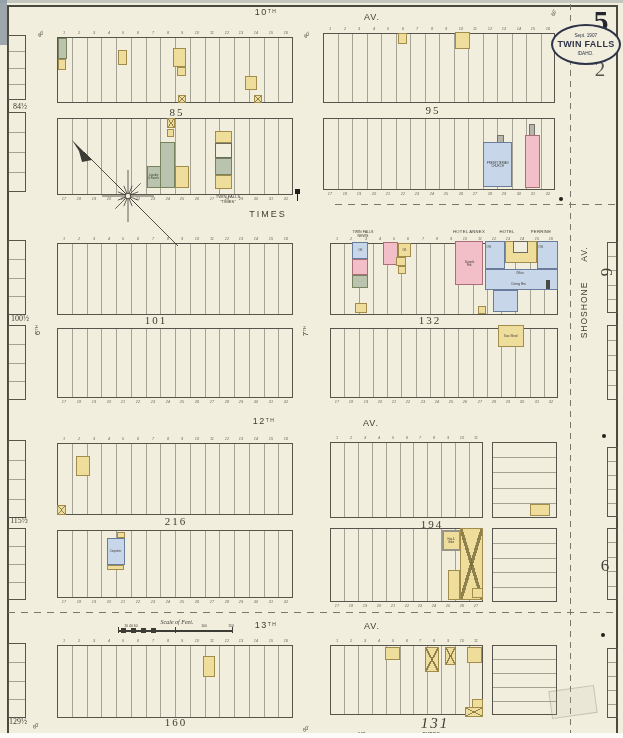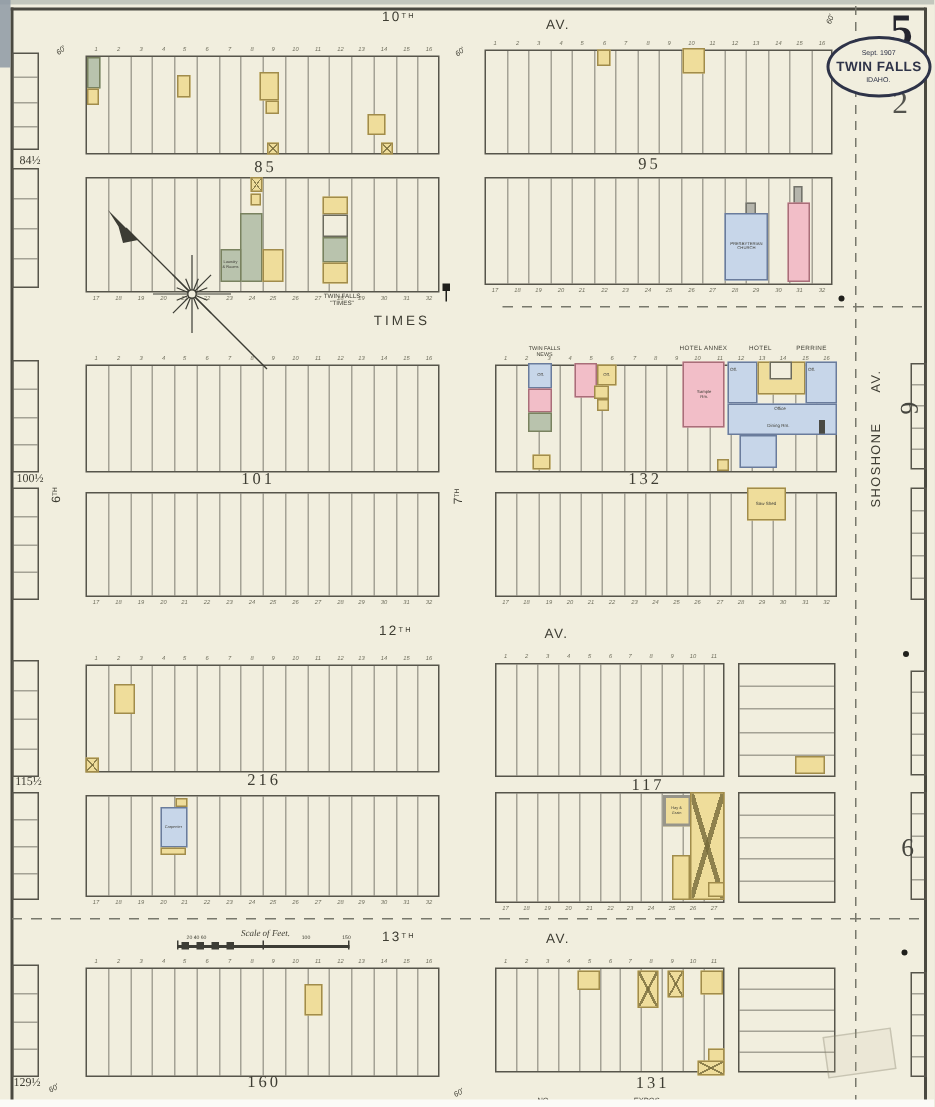--- a/index.html
+++ b/index.html
@@ -655,26 +655,26 @@
       <div class="t" style="font-size: 9px; letter-spacing: 1.5px; left: 264px; top: 421px; transform: translate(-50%, -50%) rotate(0deg) scale(1);">12<span class="sup">TH</span></div>
       <div class="t" style="font-size: 9px; letter-spacing: 1px; left: 371px; top: 423px; transform: translate(-50%, -50%) rotate(0deg) scale(1);">AV.</div>
       <div class="t" style="font-size: 9px; letter-spacing: 1.5px; left: 266px; top: 625px; transform: translate(-50%, -50%) rotate(0deg) scale(1);">13<span class="sup">TH</span></div>
       <div class="t" style="font-size: 9px; letter-spacing: 1px; left: 372px; top: 626px; transform: translate(-50%, -50%) rotate(0deg) scale(1);">AV.</div>
       <div class="t" style="font-size: 8.5px; letter-spacing: 1px; left: 584px; top: 310px; transform: translate(-50%, -50%) rotate(-90deg) scale(1);">SHOSHONE</div>
       <div class="t" style="font-size: 8.5px; letter-spacing: 1px; left: 584px; top: 254px; transform: translate(-50%, -50%) rotate(-90deg) scale(1);">AV.</div>
       <div class="t" style="font-size: 8px; left: 38px; top: 330px; transform: translate(-50%, -50%) rotate(-90deg) scale(1);">6<span class="sup">TH</span></div>
       <div class="t" style="font-size: 8px; left: 306px; top: 331px; transform: translate(-50%, -50%) rotate(-90deg) scale(1);">7<span class="sup">TH</span></div>
       <div class="t sf" style="font-size: 11px; letter-spacing: 2px; left: 177px; top: 112px; transform: translate(-50%, -50%) rotate(0deg) scale(1);">85</div>
       <div class="t sf" style="font-size: 11px; letter-spacing: 2px; left: 433px; top: 110px; transform: translate(-50%, -50%) rotate(0deg) scale(1);">95</div>
-      <div class="t sf" style="font-size: 11px; letter-spacing: 2px; left: 172px; top: 320px; transform: translate(-50%, -50%) rotate(0deg) scale(1); font-family: Liberation Serif, serif;">101</div>
+      <div class="t sf" style="font-size: 11px; letter-spacing: 2px; left: 156px; top: 320px; transform: translate(-50%, -50%) rotate(0deg) scale(1); font-family: Liberation Serif, serif;">101</div>
       <div class="t sf" style="font-size: 11px; letter-spacing: 2px; left: 430px; top: 320px; transform: translate(-50%, -50%) rotate(0deg) scale(1);">132</div>
       <div class="t sf" style="font-size: 11px; letter-spacing: 2px; left: 176px; top: 521px; transform: translate(-50%, -50%) rotate(0deg) scale(1);">216</div>
-      <div class="t sf" style="font-size: 11px; letter-spacing: 2px; left: 432px; top: 524px; transform: translate(-50%, -50%) rotate(0deg) scale(1);">117</div>
+      <div class="t sf" style="font-size: 11px; letter-spacing: 2px; left: 432px; top: 524px; transform: translate(-50%, -50%) rotate(0deg) scale(1);">194</div>
       <div class="t sf" style="font-size: 11px; letter-spacing: 2px; left: 176px; top: 722px; transform: translate(-50%, -50%) rotate(0deg) scale(1);">160</div>
-      <div class="t sf" style="font-size: 11px; letter-spacing: 2px; left: 435px; top: 723px; transform: translate(-50%, -50%) rotate(0deg) scale(1);">131</div>
+      <div class="t sf" style="font-size: 15px; letter-spacing: 2px; left: 435px; top: 723px; transform: translate(-50%, -50%) rotate(0deg) scale(1); font-style: italic;">131</div>
       <div class="t sf" style="font-size: 8px; left: 20px; top: 107px; transform: translate(-50%, -50%) rotate(0deg) scale(1);">84½</div>
       <div class="t sf" style="font-size: 8px; left: 20px; top: 319px; transform: translate(-50%, -50%) rotate(0deg) scale(1);">100½</div>
       <div class="t sf" style="font-size: 8px; left: 19px; top: 521px; transform: translate(-50%, -50%) rotate(0deg) scale(1);">115½</div>
       <div class="t sf" style="font-size: 8px; left: 18px; top: 722px; transform: translate(-50%, -50%) rotate(0deg) scale(1);">129½</div>
       <div class="t sf b" style="font-size: 30px; color: rgb(38, 38, 46); left: 601px; top: 21px; transform: translate(-50%, -50%) rotate(0deg) scale(1);">5</div>
       <div class="t sf" style="font-size: 21px; color: rgb(84, 84, 78); left: 600px; top: 69px; transform: translate(-50%, -50%) rotate(0deg) scale(1);">2</div>
       <div class="t sf" style="font-size: 17px; color: rgb(69, 69, 62); left: 606px; top: 272px; transform: translate(-50%, -50%) rotate(90deg) scale(1);">6</div>
       <div class="t sf" style="font-size: 17px; color: rgb(69, 69, 62); left: 605px; top: 565px; transform: translate(-50%, -50%) rotate(0deg) scale(1);">6</div>
       <div class="t" style="font-size: 8.4px; left: 228px; top: 197px; transform: translate(-50%, -50%) rotate(0deg) scale(0.5);">TWIN FALLS</div>
       <div class="t" style="font-size: 8.4px; left: 228px; top: 202px; transform: translate(-50%, -50%) rotate(0deg) scale(0.5);">"TIMES"</div>

